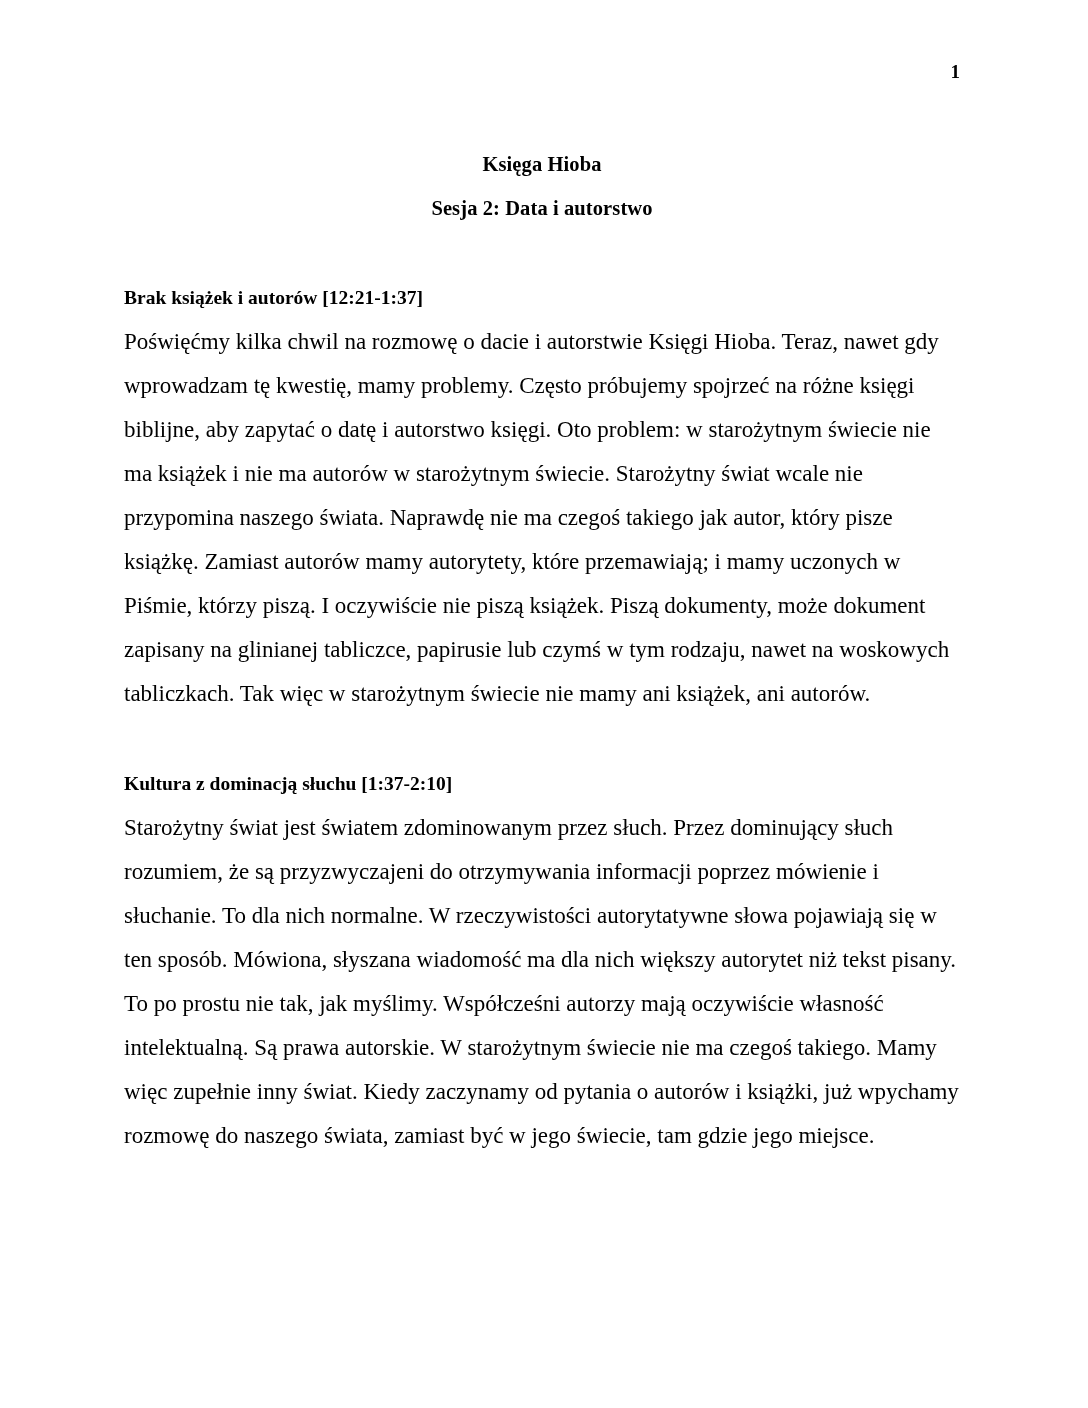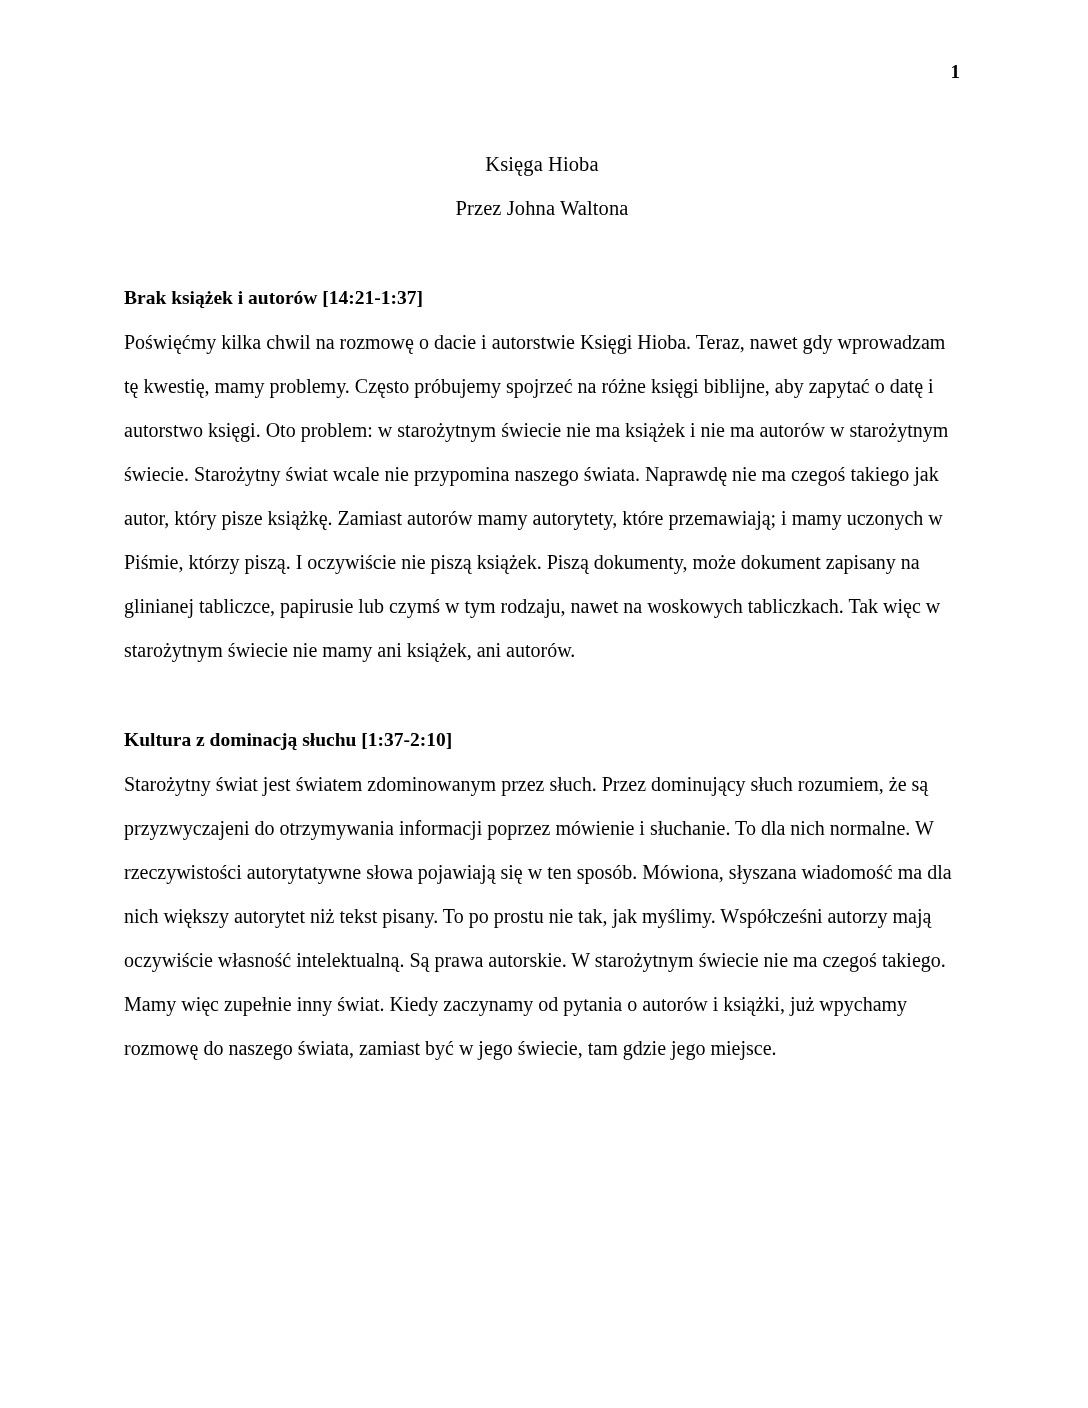--- a/index.html
+++ b/index.html
@@ -24,21 +24,21 @@
     right: 128px;
     font-weight: bold;
     font-size: 19px;
     line-height: 1;
   }
   .title-block {
     margin-top: 82px;
     text-align: center;
   }
   .title-line {
-    font-weight: normal;
+    font-weight: bold;
     font-size: 20.5px;
     line-height: 44px;
     letter-spacing: 0.1px;
   }
   .body-para {
     font-size: 19.5px;
     line-height: 44px;
     text-align: left;
     margin: 0;
   }
@@ -48,40 +48,40 @@
   .section {
     margin-top: 46px;
   }
   .section-heading {
     font-weight: bold;
     font-size: 19.5px;
     line-height: 44px;
     margin: 0;
   }
   .section-body {
-    font-size: 20px;
+    font-size: 23px;
     line-height: 44px;
     margin: 0;
   }
 </style>
 </head>
 <body>
 
 <div class="page">
 
   <div class="page-number">1</div>
 
   <div class="title-block">
     <div class="title-line">Księga Hioba</div>
-    <div class="title-line">Przez Johna Waltona</div>
+    <div class="title-line">Sesja 2: Data i autorstwo</div>
   </div>
 
 
   <div class="section">
-    <h2 class="section-heading">Brak książek i autorów [14:21-1:37]</h2>
+    <h2 class="section-heading">Brak książek i autorów [12:21-1:37]</h2>
     <p class="section-body"> Poświęćmy kilka chwil na rozmowę o dacie i autorstwie Księgi Hioba. Teraz, nawet gdy wprowadzam tę kwestię, mamy problemy. Często próbujemy spojrzeć na różne księgi biblijne, aby zapytać o datę i autorstwo księgi. Oto problem: w starożytnym świecie nie ma książek i nie ma autorów w starożytnym świecie. Starożytny świat wcale nie przypomina naszego świata. Naprawdę nie ma czegoś takiego jak autor, który pisze książkę. Zamiast autorów mamy autorytety, które przemawiają; i mamy uczonych w Piśmie, którzy piszą. I oczywiście nie piszą książek. Piszą dokumenty, może dokument zapisany na glinianej tabliczce, papirusie lub czymś w tym rodzaju, nawet na woskowych tabliczkach. Tak więc w starożytnym świecie nie mamy ani książek, ani autorów.</p>
   </div>
 
   <div class="section">
     <h2 class="section-heading">Kultura z dominacją słuchu [1:37-2:10]</h2>
     <p class="section-body"> Starożytny świat jest światem zdominowanym przez słuch. Przez dominujący słuch rozumiem, że są przyzwyczajeni do otrzymywania informacji poprzez mówienie i słuchanie. To dla nich normalne. W rzeczywistości autorytatywne słowa pojawiają się w ten sposób. Mówiona, słyszana wiadomość ma dla nich większy autorytet niż tekst pisany. To po prostu nie tak, jak myślimy. Współcześni autorzy mają oczywiście własność intelektualną. Są prawa autorskie. W starożytnym świecie nie ma czegoś takiego. Mamy więc zupełnie inny świat. Kiedy zaczynamy od pytania o autorów i książki, już wpychamy rozmowę do naszego świata, zamiast być w jego świecie, tam gdzie jego miejsce.</p>
   </div>
 
 </div>
 

